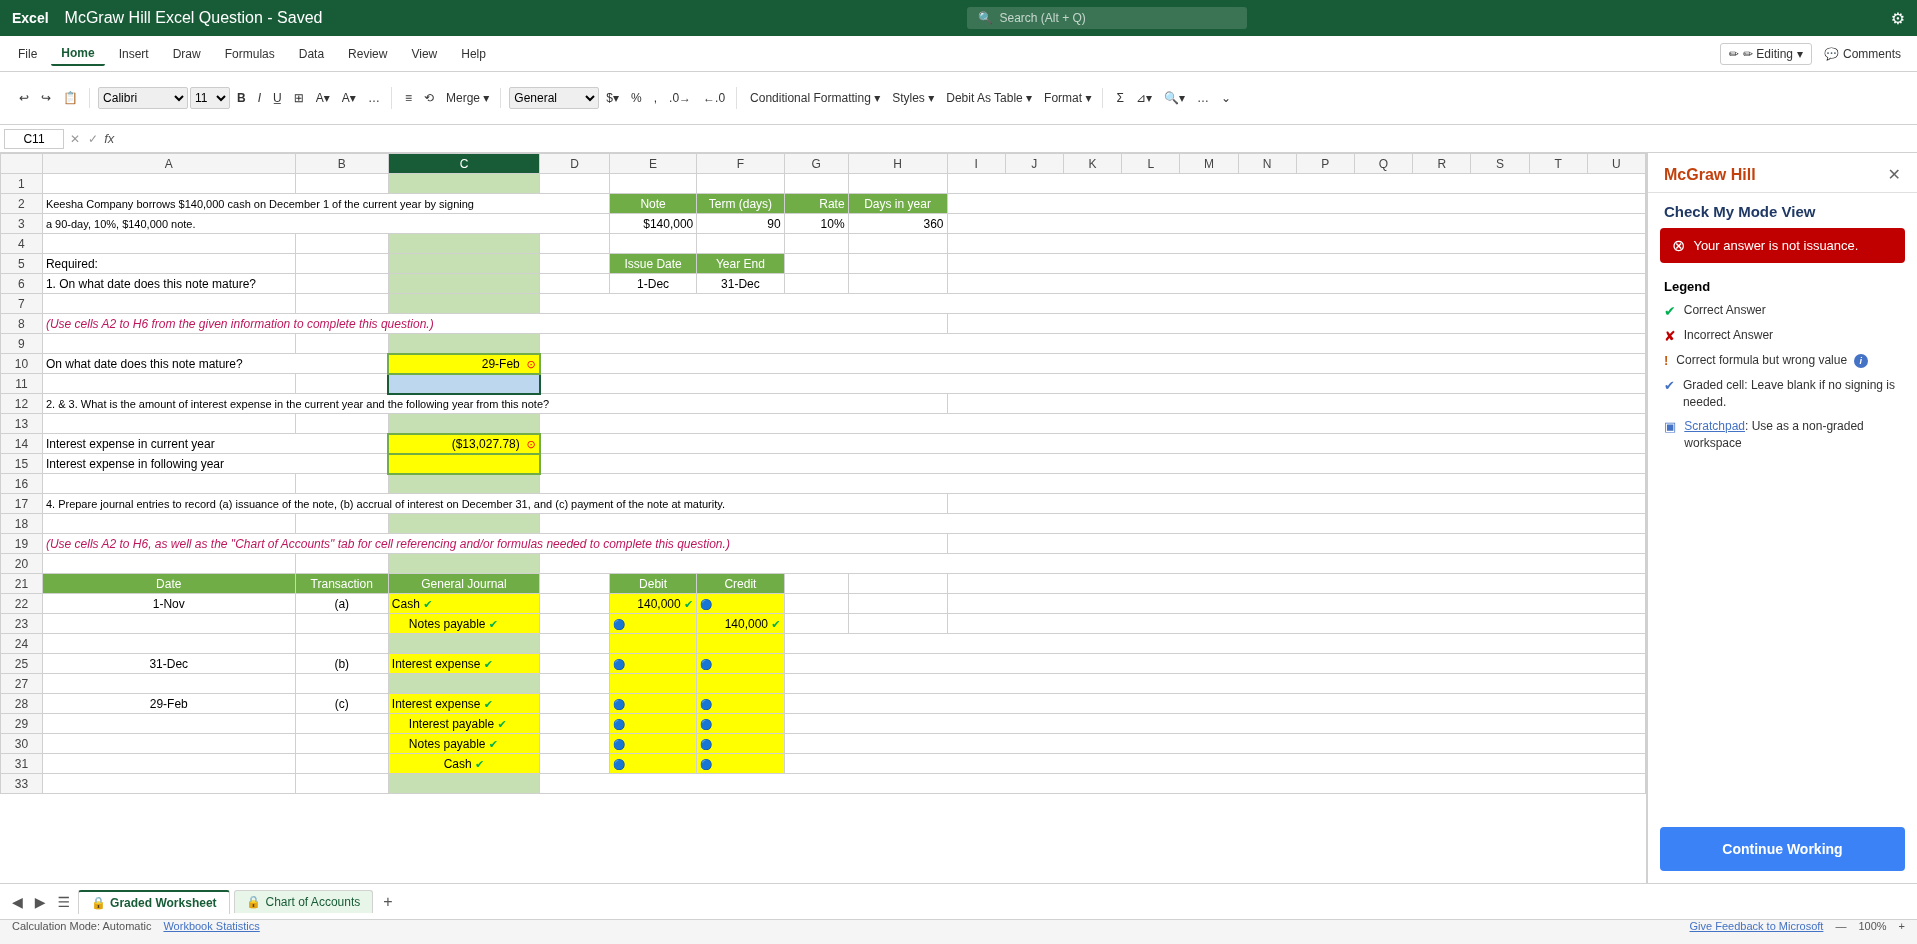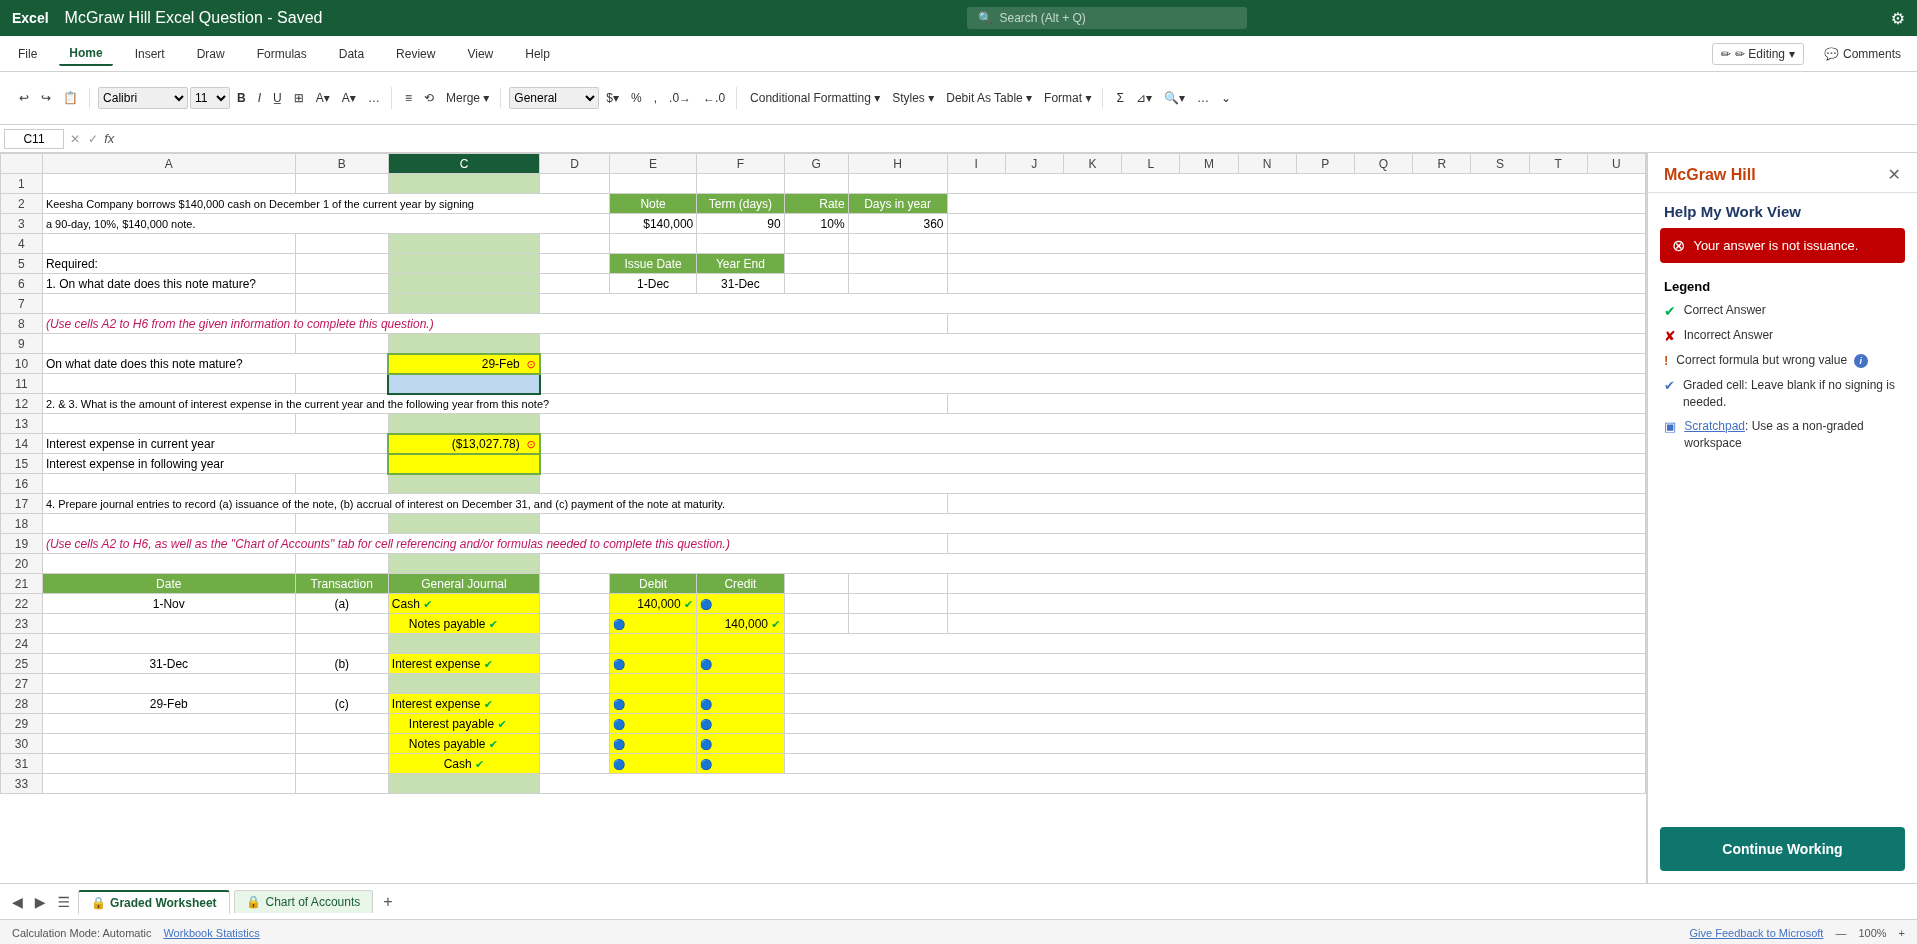--- a/index.html
+++ b/index.html
@@ -44,21 +44,21 @@
     .ribbon {
       background: #fff;
       border-bottom: 1px solid #d1d1d1;
     }
     .ribbon-tabs {
       display: flex;
       align-items: center;
       padding: 0 8px;
       height: 36px;
       border-bottom: 1px solid #d1d1d1;
-      gap: 12px;
+      gap: 4px;
     }
     .ribbon-tab {
       padding: 4px 10px;
       font-size: 12px;
       cursor: pointer;
       border-radius: 2px;
       color: #333;
     }
     .ribbon-tab.active {
       color: #185c37;
@@ -273,21 +273,21 @@
     .legend-icon { font-size: 14px; margin-top: 1px; flex-shrink: 0; }
     .legend-icon.green { color: #00b050; }
     .legend-icon.red { color: #c00000; }
     .legend-icon.orange { color: #c55a11; }
     .legend-icon.blue { color: #4472c4; }
     .legend-text { color: #333; line-height: 1.4; }
     .scratchpad-link { color: #4472c4; text-decoration: underline; cursor: pointer; }
 
     .continue-btn {
       margin: auto 12px 12px;
-      background: #0f766e;
+      background: #3b82f6;
       color: #fff;
       border: none;
       border-radius: 4px;
       padding: 14px;
       font-size: 14px;
       font-weight: 600;
       cursor: pointer;
       text-align: center;
       width: calc(100% - 24px);
     }
@@ -336,21 +336,21 @@
       color: #555;
       padding: 2px 6px;
     }
 
     
     .status-bar {
       height: 26px;
       background: #f5f5f5;
       border-top: 1px solid #d1d1d1;
       display: flex;
-      align-items: center;
+      align-items: flex-start;
       padding: 0 12px;
       font-size: 11px;
       color: #555;
       gap: 12px;
     }
     .status-right { margin-left: auto; display: flex; gap: 12px; align-items: center; }
 
     
     .scroll-area {
       flex: 1;
@@ -819,21 +819,21 @@
         </tbody>
       </table>
     </div>
   </div>
 
   <div class="right-panel">
     <div class="panel-header">
       <span class="panel-title">McGraw Hill</span>
       <button class="panel-close">✕</button>
     </div>
-    <div class="panel-subtitle">Help My Work View</div>
+    <div class="panel-subtitle">Check My Mode View</div>
     <div class="error-banner">
       <span class="error-banner-icon">⊗</span>
       <span>Your answer is not issuance.</span>
     </div>
 
     <div class="legend-section">
       <div class="legend-title">Legend</div>
 
       <div class="legend-item">
         <span class="legend-icon green">✔</span>

